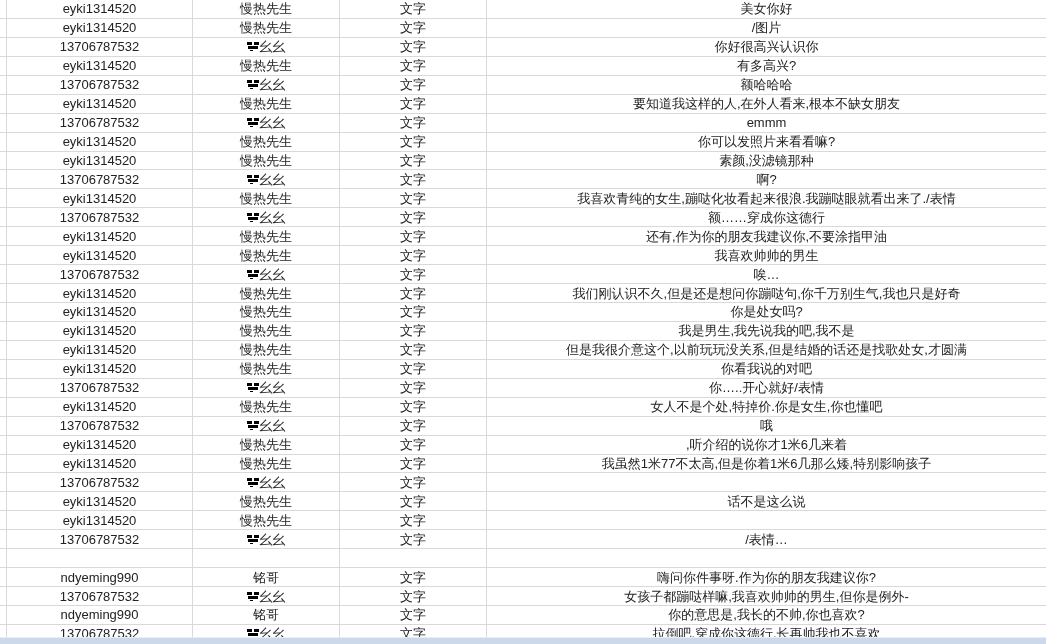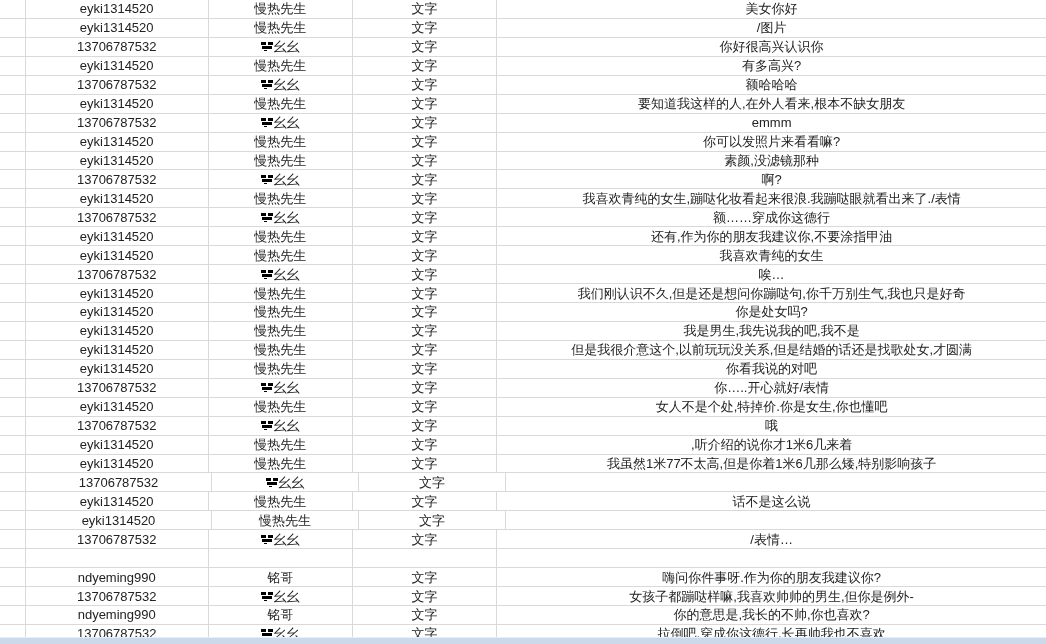--- a/index.html
+++ b/index.html
@@ -13,21 +13,20 @@
     overflow:hidden;
     background:#ffffff;
     cursor:cell;
   }
   .grid{position:absolute;top:0;left:0;width:1046px;}
   .row{
     display:flex;
     height:18.94px;
     box-sizing:border-box;
     border-bottom:1px solid #d9d9d9;
-    padding-left:19px;
   }
   .cell{
     box-sizing:border-box;
     height:100%;
     display:flex;
     align-items:center;
     justify-content:center;
     font-size:13px;
     color:#222222;
     white-space:nowrap;
@@ -167,21 +166,21 @@
     <div class="cell c-nick">慢热先生</div>
     <div class="cell c-type">文字</div>
     <div class="cell c-msg">还有,作为你的朋友我建议你,不要涂指甲油</div>
   </div>
 
   <div class="row">
     <div class="cell c-stub"></div>
     <div class="cell c-id">eyki1314520</div>
     <div class="cell c-nick">慢热先生</div>
     <div class="cell c-type">文字</div>
-    <div class="cell c-msg">我喜欢青纯的女生</div>
+    <div class="cell c-msg">我喜欢帅帅的男生</div>
   </div>
 
   <div class="row">
     <div class="cell c-stub"></div>
     <div class="cell c-id">13706787532</div>
     <div class="cell c-nick"><span class="blob"></span>幺幺</div>
     <div class="cell c-type">文字</div>
     <div class="cell c-msg">唉…</div>
   </div>
 

